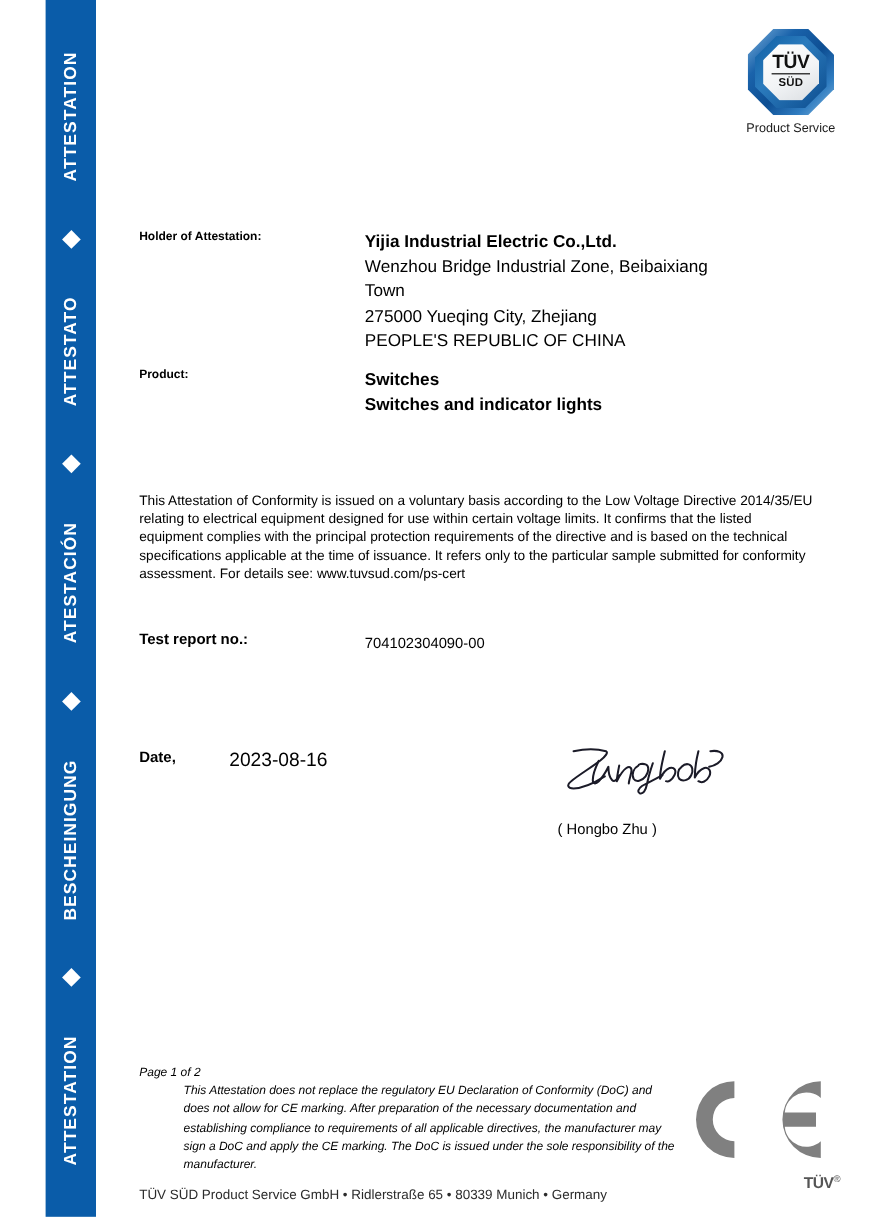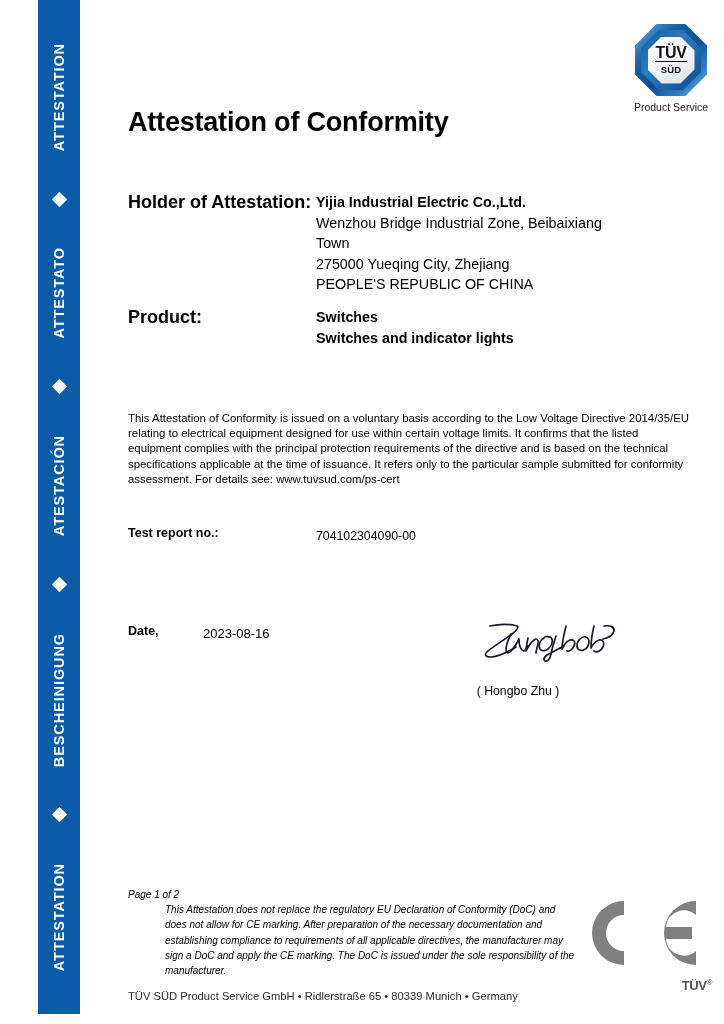--- a/index.html
+++ b/index.html
@@ -47,21 +47,21 @@
     width: 11px;
     height: 11px;
     background: #ffffff;
     transform: rotate(45deg);
     flex: none;
   }
 
   
   #content {
     position: absolute;
-    left: 128px;
+    left: 116px;
     top: 0;
     width: 585px;
     height: 1024px;
   }
 
   
   #logo-block {
     position: absolute;
     left: 488px;
     top: 24px;
@@ -146,21 +146,21 @@
   
   .field-row {
     position: absolute;
     left: 0px;
     width: 585px;
   }
   .field-label {
     position: absolute;
     left: 0px;
     top: 0px;
-    font-size: 18px;
+    font-size: 10px;
     font-weight: bold;
     white-space: nowrap;
   }
   .field-value {
     position: absolute;
     left: 188px;
     top: 0px;
     width: 380px;
   }
   .val-line {
@@ -173,21 +173,21 @@
   #row-holder { top: 192px; }
   #row-product { top: 307px; }
   #row-report { top: 526px; }
   #row-date { top: 624px; }
 
   #row-report .field-label { font-size: 12.5px; }
   #row-report .val-line { font-size: 12.3px; }
   #row-report .field-value { left: 188px; }
 
   #row-date .field-label { font-size: 12.5px; }
-  #row-date .val-line { font-size: 13px; }
+  #row-date .val-line { font-size: 16px; }
   #row-date .field-value { left: 75px; }
 
   
   #body-para {
     position: absolute;
     left: 0px;
     top: 411px;
     width: 562px;
     font-size: 11.4px;
     line-height: 15.2px;
@@ -287,21 +287,20 @@
         <div class="octagon-mid">
           <div class="octagon-inner">
             <div class="logo-tuv">TÜV</div>
             <div class="logo-sud">SÜD</div>
           </div>
         </div>
       </div>
       <div id="logo-caption">Product Service</div>
     </div>
 
-    <div id="doc-title">Attestation of Conformity</div>
 
     <div class="field-row" id="row-holder">
       <div class="field-label">Holder of Attestation:</div>
       <div class="field-value">
         <div class="val-line bold">Yijia Industrial Electric Co.,Ltd.</div>
         <div class="val-line">Wenzhou Bridge Industrial Zone, Beibaixiang</div>
         <div class="val-line">Town</div>
         <div class="val-line">275000 Yueqing City, Zhejiang</div>
         <div class="val-line">PEOPLE'S REPUBLIC OF CHINA</div>
       </div>

